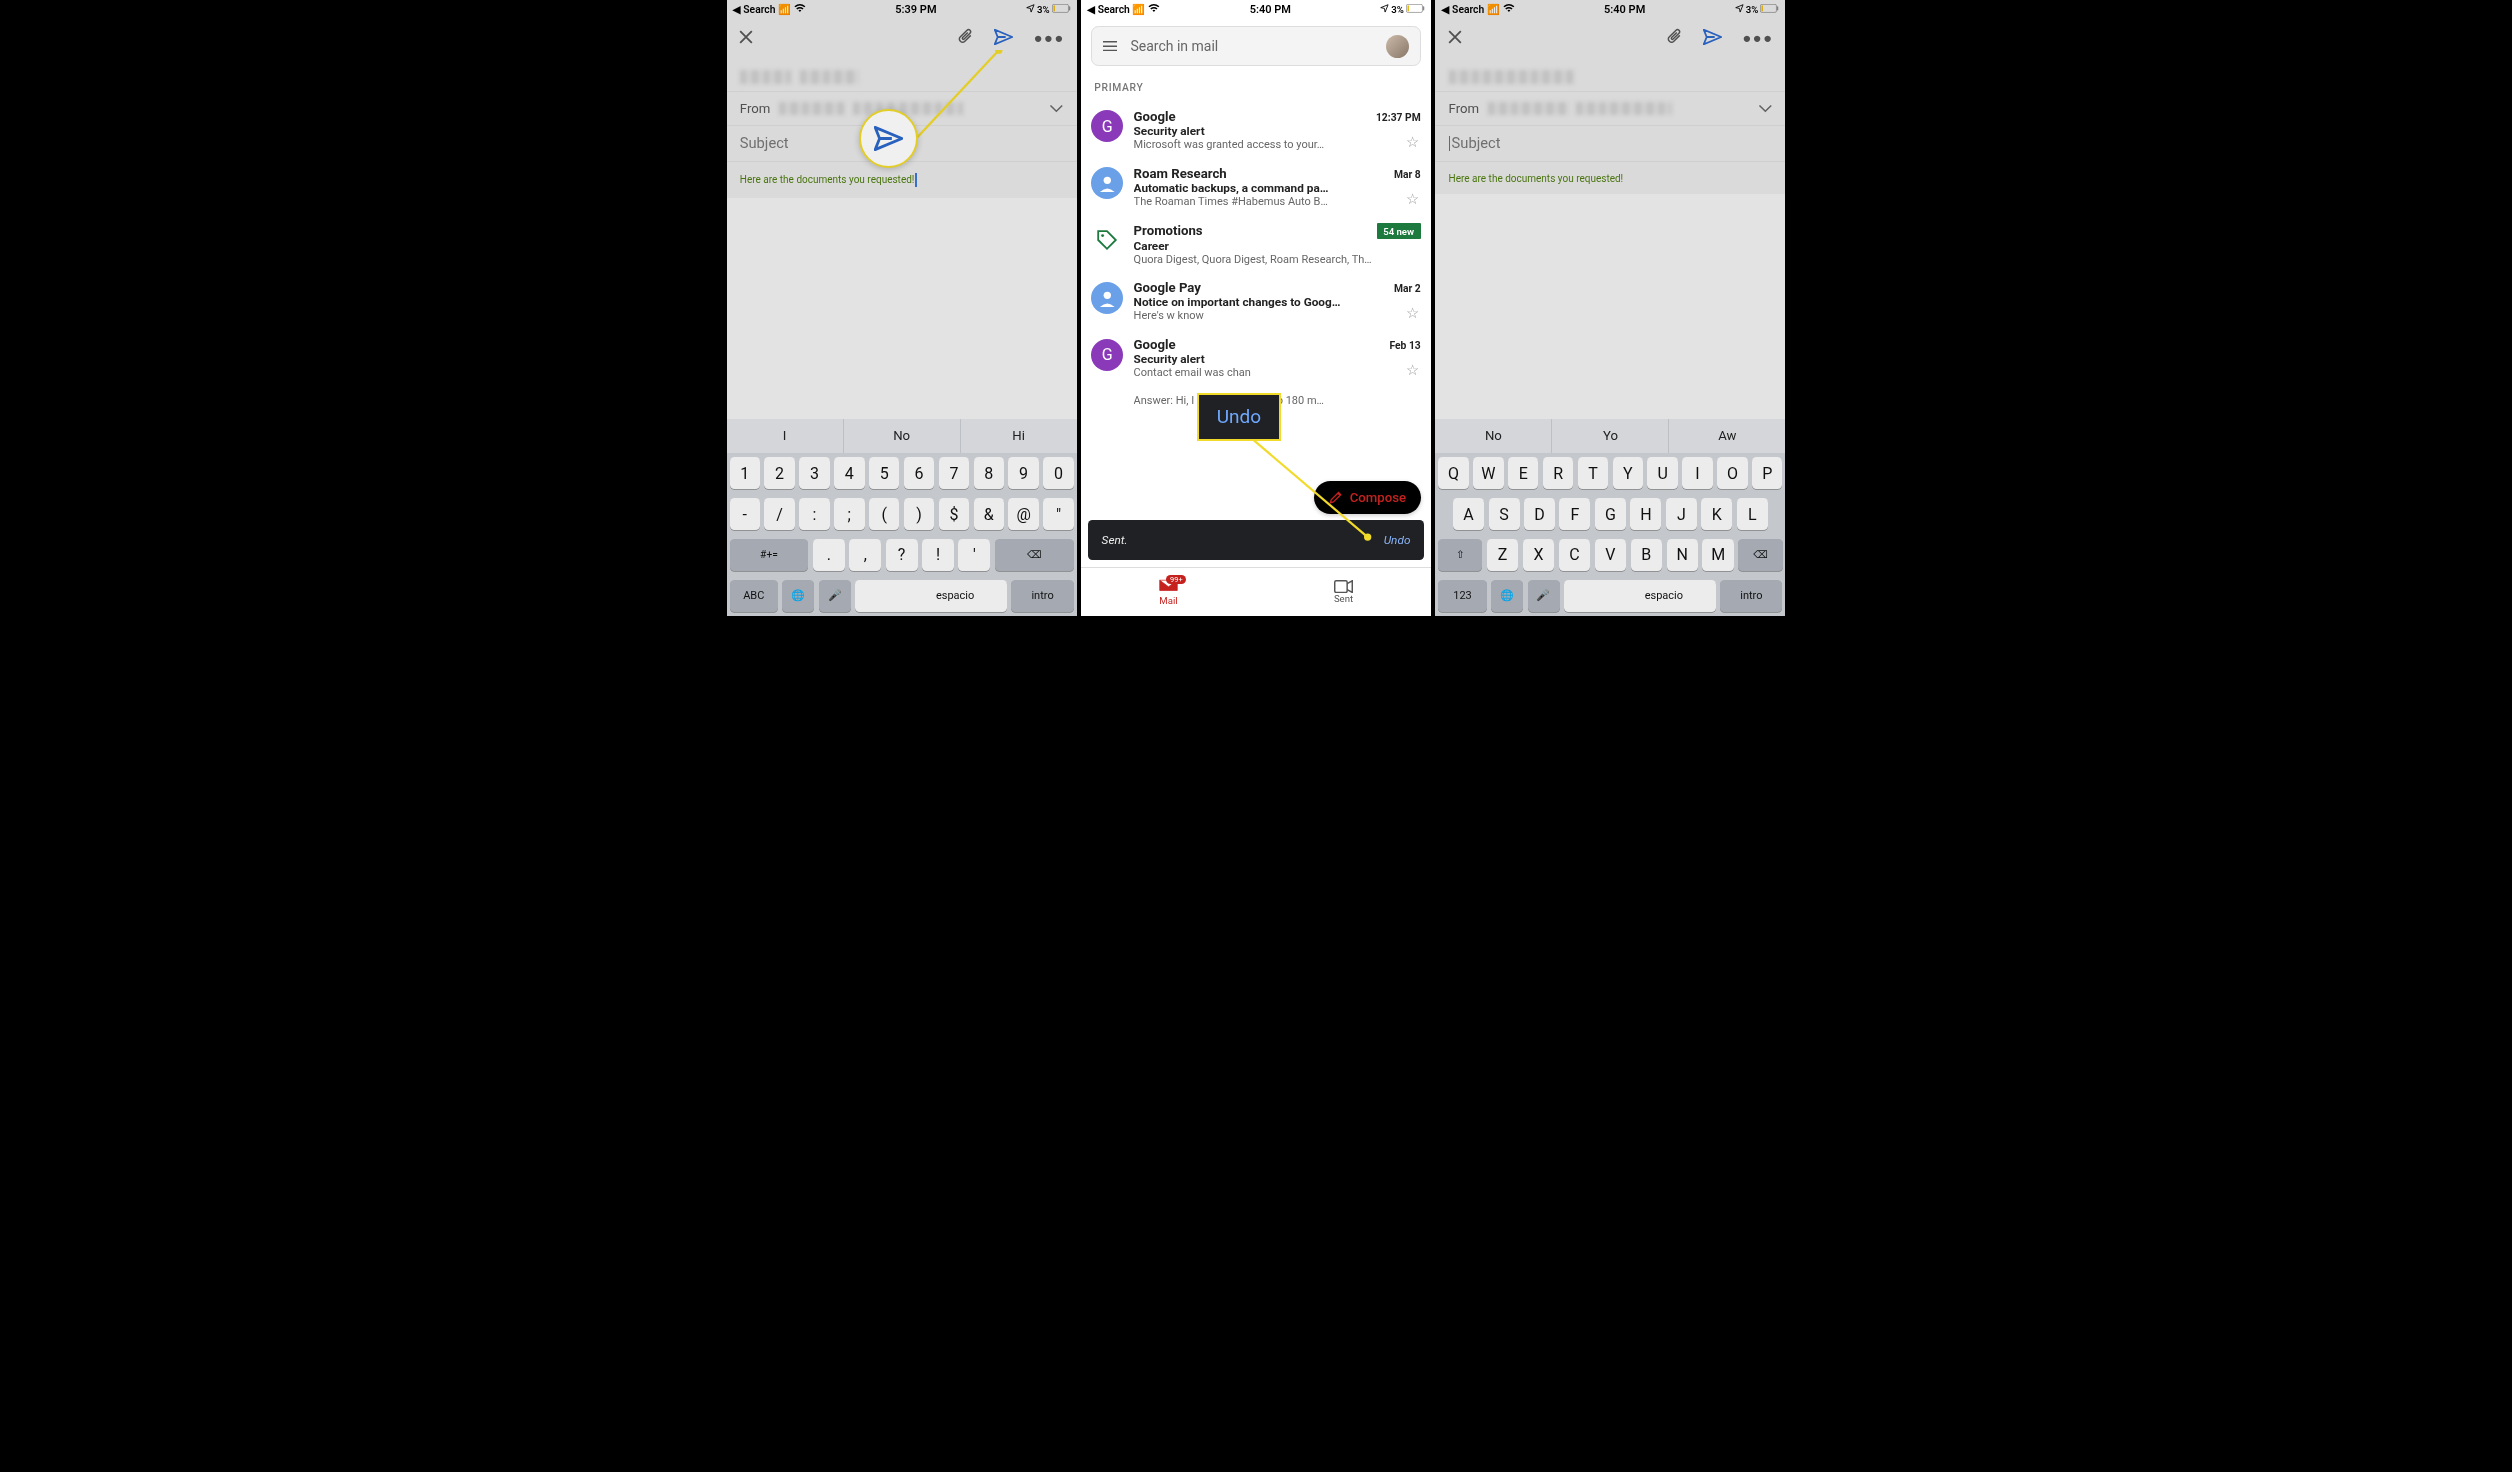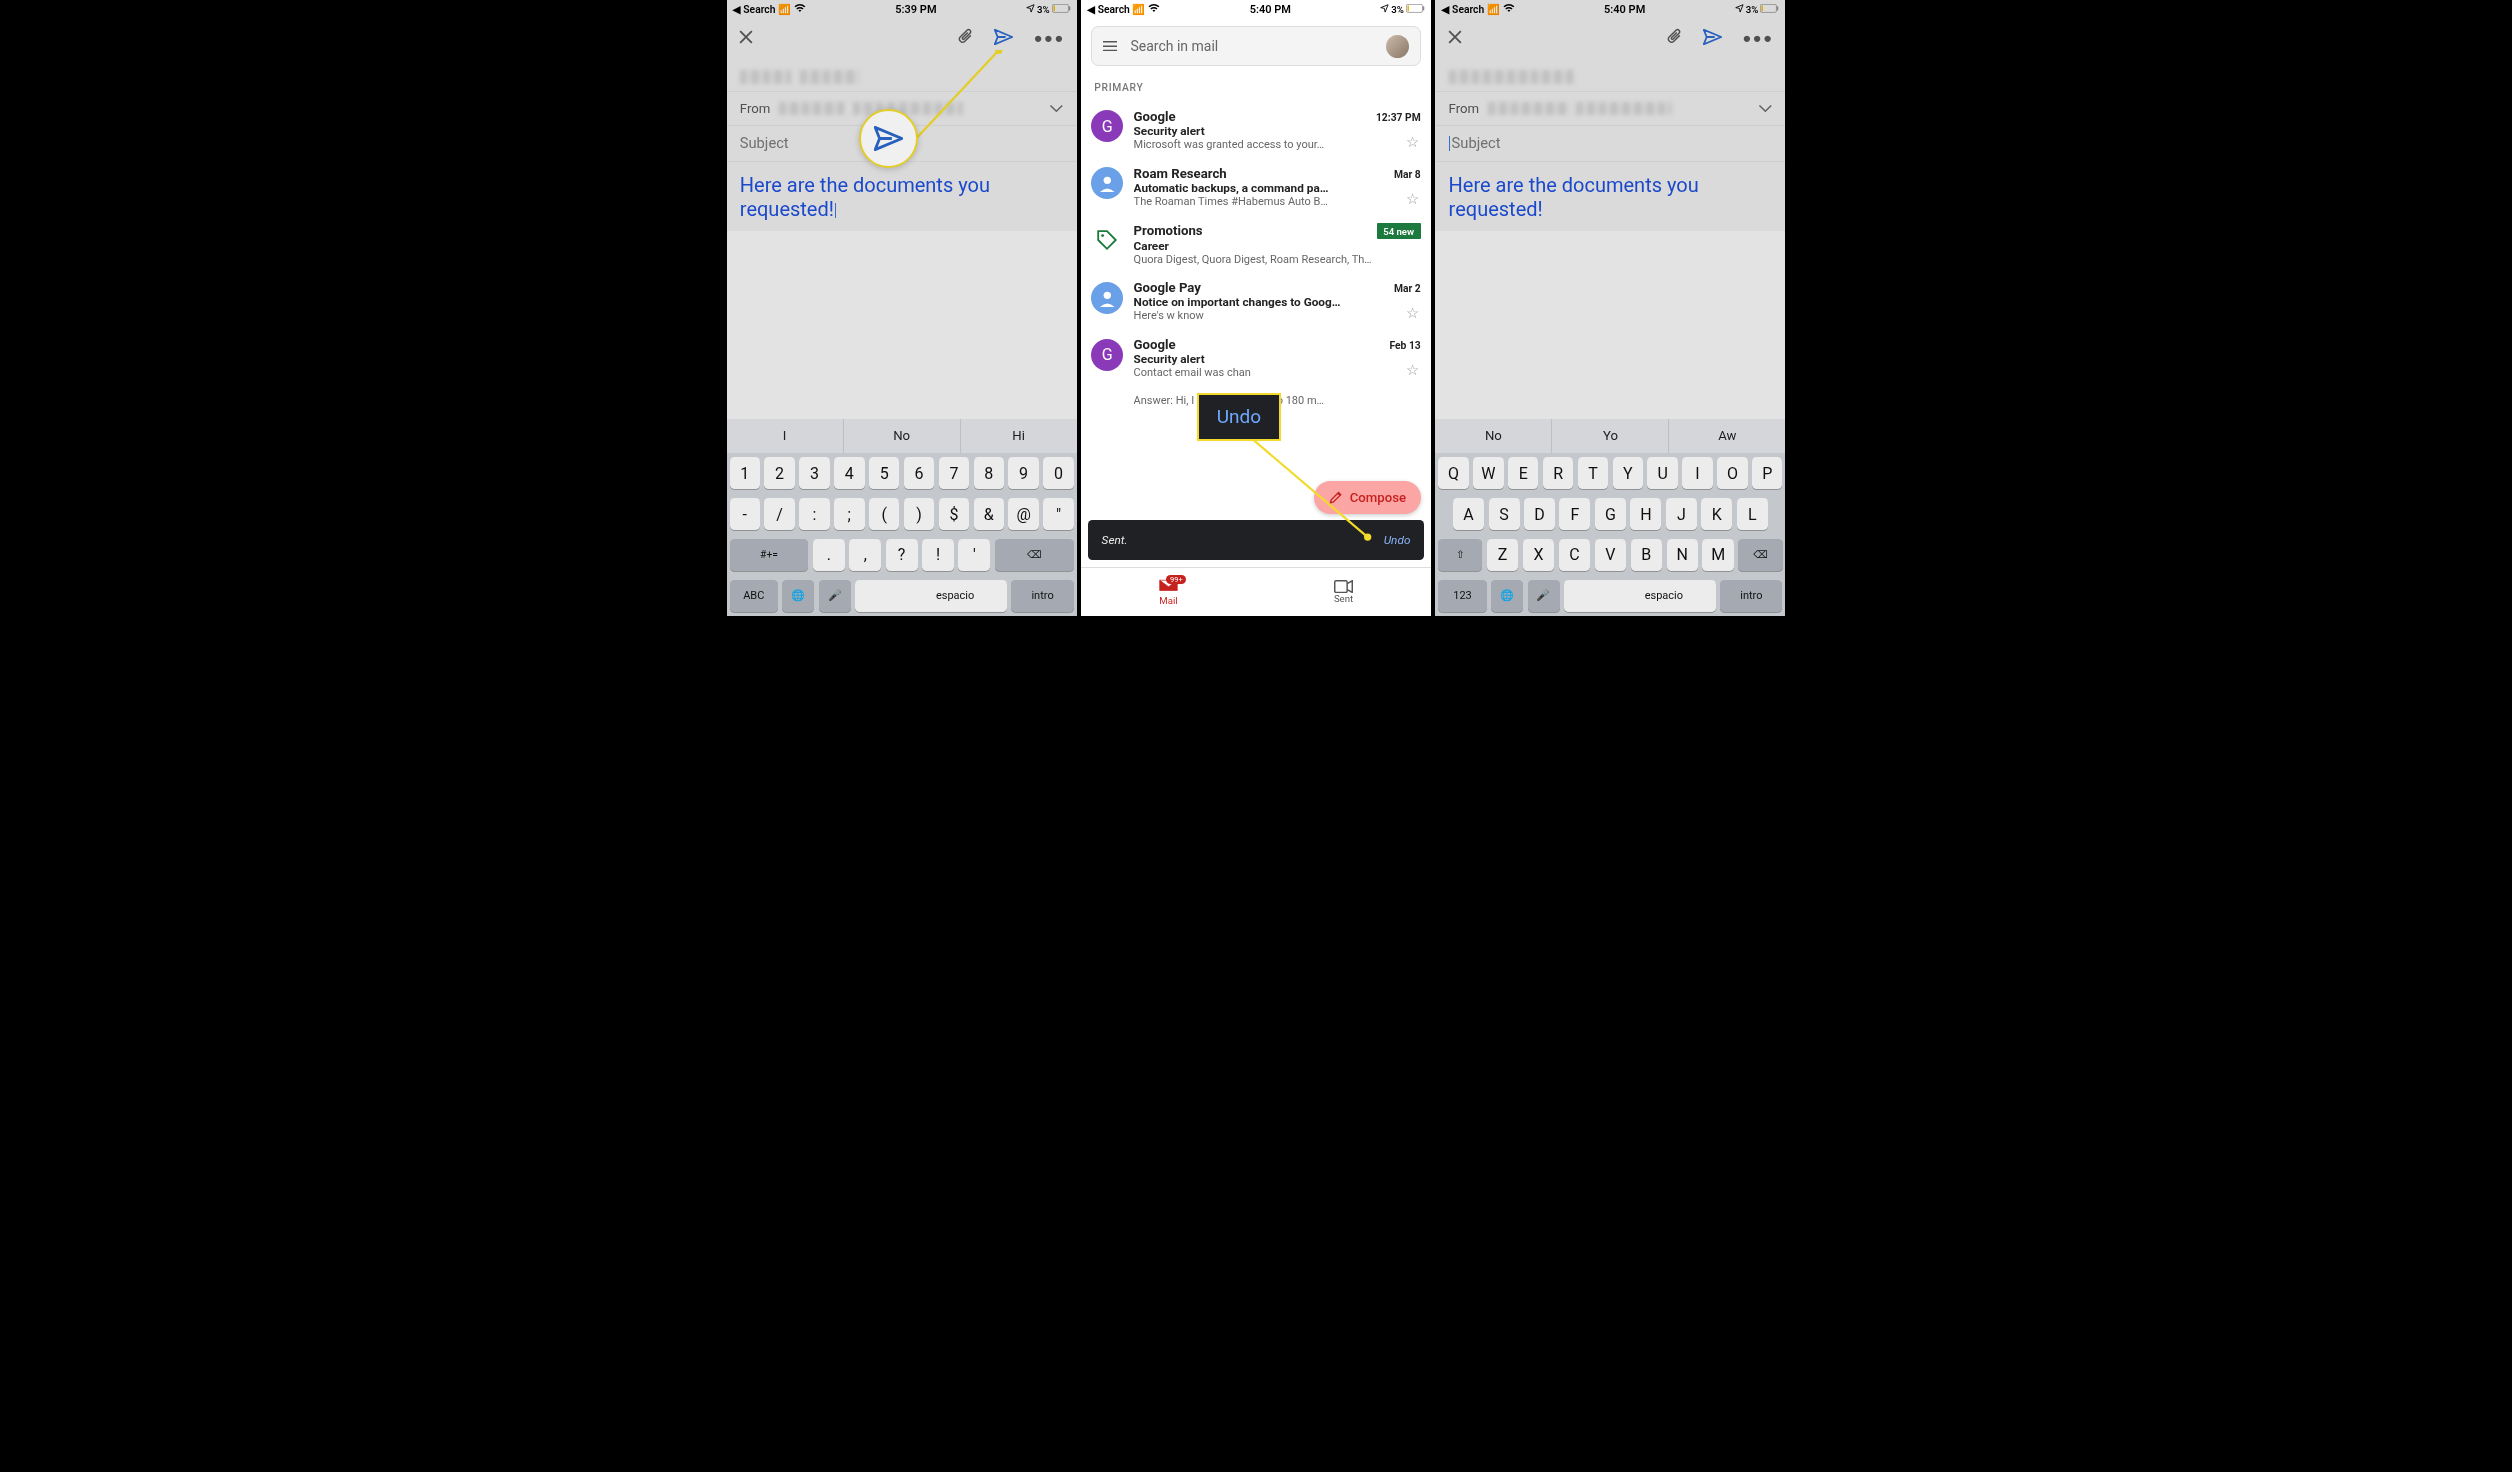--- a/index.html
+++ b/index.html
@@ -14,21 +14,21 @@
 
 .topbar { display: flex; align-items: center; justify-content: space-between; padding: 10.3px 11.8px 7.4px 11.8px; background: #e9e8e8; }
 .topbar .left { display: flex; align-items: center; gap: 13.2px; }
 .topbar .right { display: flex; align-items: center; gap: 20.6px; }
 
 .blur-block { filter: blur(2.2px); background: repeating-linear-gradient(90deg, #ccc 0 5.9px, #ddd 5.9px 11.8px); height: 13.2px; border-radius: 0.7px; }
 
 .compose-row { display: flex; align-items: center; padding: 8.8px 13.2px; border-bottom: 0.7px solid #dcdcdc; background: #e9e8e8; font-size: 13.2px; color: #666; }
 .compose-row.to { padding: 14.7px 13.2px 7.4px 13.2px; }
 .compose-row .label { margin-right: 8.8px; color: #555; }
-.compose-body { padding: 10.3px 13.2px; font-size: 20px; color: #1d4ed8; background: #e9e8e8; }
+.compose-body { padding: 10.3px 13.2px; font-size: 10px; color: #4d7c0f; background: #e9e8e8; }
 
 .chevron-down { margin-left: auto; }
 
 .keyboard { position: absolute; bottom: 0; left: 0; right: 0; background: #d1d4d9; }
 .suggestions { display: flex; height: 34px; background: #e2e4e8; }
 .sugg { flex: 1; display: flex; align-items: center; justify-content: center; font-size: 13.2px; color: #222; border-right: 0.7px solid #c8cbd0; }
 .sugg:last-child { border-right: none; }
 
 .key-row { display: flex; gap: 4.4px; padding: 4.4px 2.9px; justify-content: center; }
 .key { flex: 1; background: #fbfbfb; border-radius: 4.4px; box-shadow: 0 0.7px 0 #888; display: flex; align-items: center; justify-content: center; height: 32px; font-size: 16px; color: #111; max-width: 32px; }
@@ -49,21 +49,21 @@
 .mail-top { display: flex; justify-content: space-between; align-items: baseline; }
 .mail-sender { font-size: 13.2px; font-weight: 700; color: #222; }
 .mail-time { font-size: 10.3px; font-weight: 700; color: #222; }
 .mail-subject { font-size: 11.8px; font-weight: 700; color: #222; white-space: nowrap; overflow: hidden; text-overflow: ellipsis; }
 .mail-snippet { font-size: 11px; color: #666; white-space: nowrap; overflow: hidden; text-overflow: ellipsis; padding-right: 22px; }
 .star { position: absolute; right: 11.8px; bottom: 7.4px; color: #999; font-size: 14.7px; }
 .badge-new { color: #fff; background: #1c7a3e; font-size: 9.6px; padding: 2.2px 6.6px; border-radius: 1px; font-weight: 600; }
 
 .promo-icon { width: 32px; height: 32px; display: flex; align-items: center; justify-content: center; flex-shrink: 0; margin-top: 1.5px; }
 
-.compose-fab { position: absolute; right: 10.3px; bottom: 102px; background: #fca5a5; border-radius: 20.6px; padding: 8.8px 14.7px; display: flex; align-items: center; gap: 7.4px; box-shadow: 0 1.5px 4.4px rgba(0,0,0,.2); font-size: 13.2px; color: #c5221f; font-weight: 500; }
+.compose-fab { position: absolute; right: 10.3px; bottom: 102px; background: #000000; border-radius: 20.6px; padding: 8.8px 14.7px; display: flex; align-items: center; gap: 7.4px; box-shadow: 0 1.5px 4.4px rgba(0,0,0,.2); font-size: 13.2px; color: #c5221f; font-weight: 500; }
 
 .snackbar { position: absolute; left: 7.4px; right: 7.4px; bottom: 56px; background: #202124; color: #eee; border-radius: 4.4px; padding: 13.2px 13.2px; display: flex; justify-content: space-between; align-items: center; font-size: 11.8px; font-style: italic; }
 .snackbar .undo { color: #8ab4f8; font-size: 11.8px; }
 
 .bottom-nav { position: absolute; bottom: 0; left: 0; right: 0; height: 49px; background: #fff; display: flex; border-top: 0.7px solid #ddd; }
 .nav-item { flex: 1; display: flex; flex-direction: column; align-items: center; justify-content: center; font-size: 9.6px; gap: 0.7px; }
 .nav-mail { color: #c5221f; }
 .nav-meet { color: #555; }
 .nav-badge { background: #c5221f; color: #fff; font-size: 7.4px; padding: 0 3.7px; border-radius: 5.9px; position: relative; top: -2.9px; left: 7.4px; }
 

